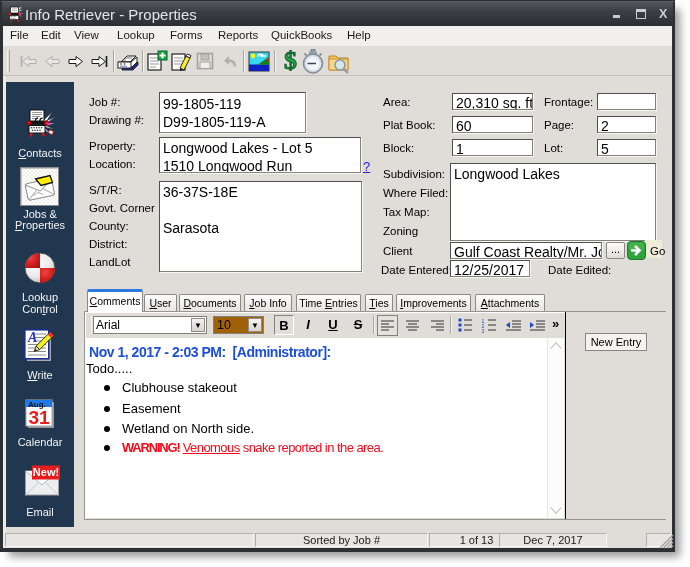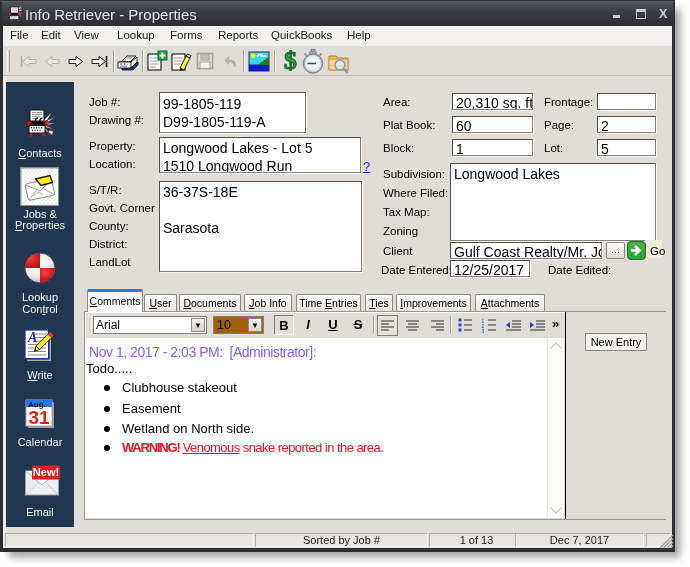--- a/index.html
+++ b/index.html
@@ -418,21 +418,21 @@
             <path d="M3,7 L7,10 L3,13" fill="#2244cc" stroke="none"></path>
             <line x1="9" y1="6" x2="18" y2="6" stroke="#333"></line>
             <line x1="9" y1="9" x2="18" y2="9" stroke="#333"></line>
             <line x1="9" y1="12" x2="18" y2="12" stroke="#333"></line>
             <line x1="3" y1="15" x2="18" y2="15" stroke="#333"></line>
           </svg>
         <div class="abs" style="left:465px;top:3px;font-size:13px;font-weight:bold">»</div>
       </div>
 
       <div class="abs" id="editor" style="left:83px;top:262px;width:461px;height:180px;background:#fff;z-index:4">
-        <div class="abs" style="left:3px;top:6px;font-size:14px;font-weight:normal;color:#8b5cf6;letter-spacing:-0.47px">Nov 1, 2017 - 2:03 PM:&nbsp; [Administrator]:</div>
+        <div class="abs" style="left:3px;top:6px;font-size:14px;font-weight:bold;color:#1d4ed8;letter-spacing:-0.47px">Nov 1, 2017 - 2:03 PM:&nbsp; [Administrator]:</div>
         <div class="abs" style="left:0px;top:23px;font-size:13px;color:#000">Todo.....</div>
         <div class="abs" style="left:18px;top:47px;width:6px;height:6px;border-radius:50%;background:#000"></div>
         <div class="abs" style="left:36px;top:42px;font-size:13px">Clubhouse stakeout</div>
         <div class="abs" style="left:18px;top:68px;width:6px;height:6px;border-radius:50%;background:#000"></div>
         <div class="abs" style="left:36px;top:63px;font-size:13px">Easement</div>
         <div class="abs" style="left:18px;top:88px;width:6px;height:6px;border-radius:50%;background:#000"></div>
         <div class="abs" style="left:36px;top:83px;font-size:13px">Wetland on North side.</div>
         <div class="abs" style="left:18px;top:107px;width:6px;height:6px;border-radius:50%;background:#000"></div>
         <div class="abs" style="left:36px;top:102px;font-size:13px;color:#f20d1e;letter-spacing:-0.55px"><b style="letter-spacing:-1.2px">WARNING!</b> <span class="u">Venomous</span> snake reported in the area.</div>
       </div>
@@ -442,21 +442,21 @@
         <div class="abs" style="left:4px;bottom:6px;width:8px;height:8px;border-bottom:1.5px solid #c3c0bc;border-right:1.5px solid #c3c0bc;transform:rotate(45deg)"></div>
       </div>
 
       <div class="abs" style="left:562px;top:236px;width:101px;height:207px;background:#e0ddd9;border-left:1px solid #000000;z-index:4">
         <div class="abs" style="left:19px;top:21px;width:62px;height:18px;background:#f4f3f1;border:1px solid #8a8781;font-size:11px;text-align:center;line-height:16px">New Entry</div>
       </div>
 
       <div class="seg" style="left:2px;width:249px"></div>
       <div class="seg" style="left:252px;width:173px;line-height:13px">Sorted by Job #</div>
       <div class="seg" style="left:426px;width:95px;line-height:13px">1 of 13</div>
-      <div class="seg" style="left:512px;width:129px;line-height:13px">Dec 7, 2017</div>
+      <div class="seg" style="left:496px;width:108px;line-height:13px">Dec 7, 2017</div>
       <div class="seg" style="left:643px;width:25px"></div>
       <svg id="grip" style="left:656px;top:459px" width="14" height="13">
           <line x1="1" y1="13" x2="14" y2="0" stroke="#a6a39e" stroke-width="1.4"></line>
           <line x1="4.5" y1="13" x2="14" y2="3.5" stroke="#a6a39e" stroke-width="1.4"></line>
           <line x1="8" y1="13" x2="14" y2="7" stroke="#a6a39e" stroke-width="1.4"></line>
           <line x1="11.5" y1="13" x2="14" y2="10.5" stroke="#a6a39e" stroke-width="1.4"></line>
         </svg>
     </div>
   </div>
 </div>

